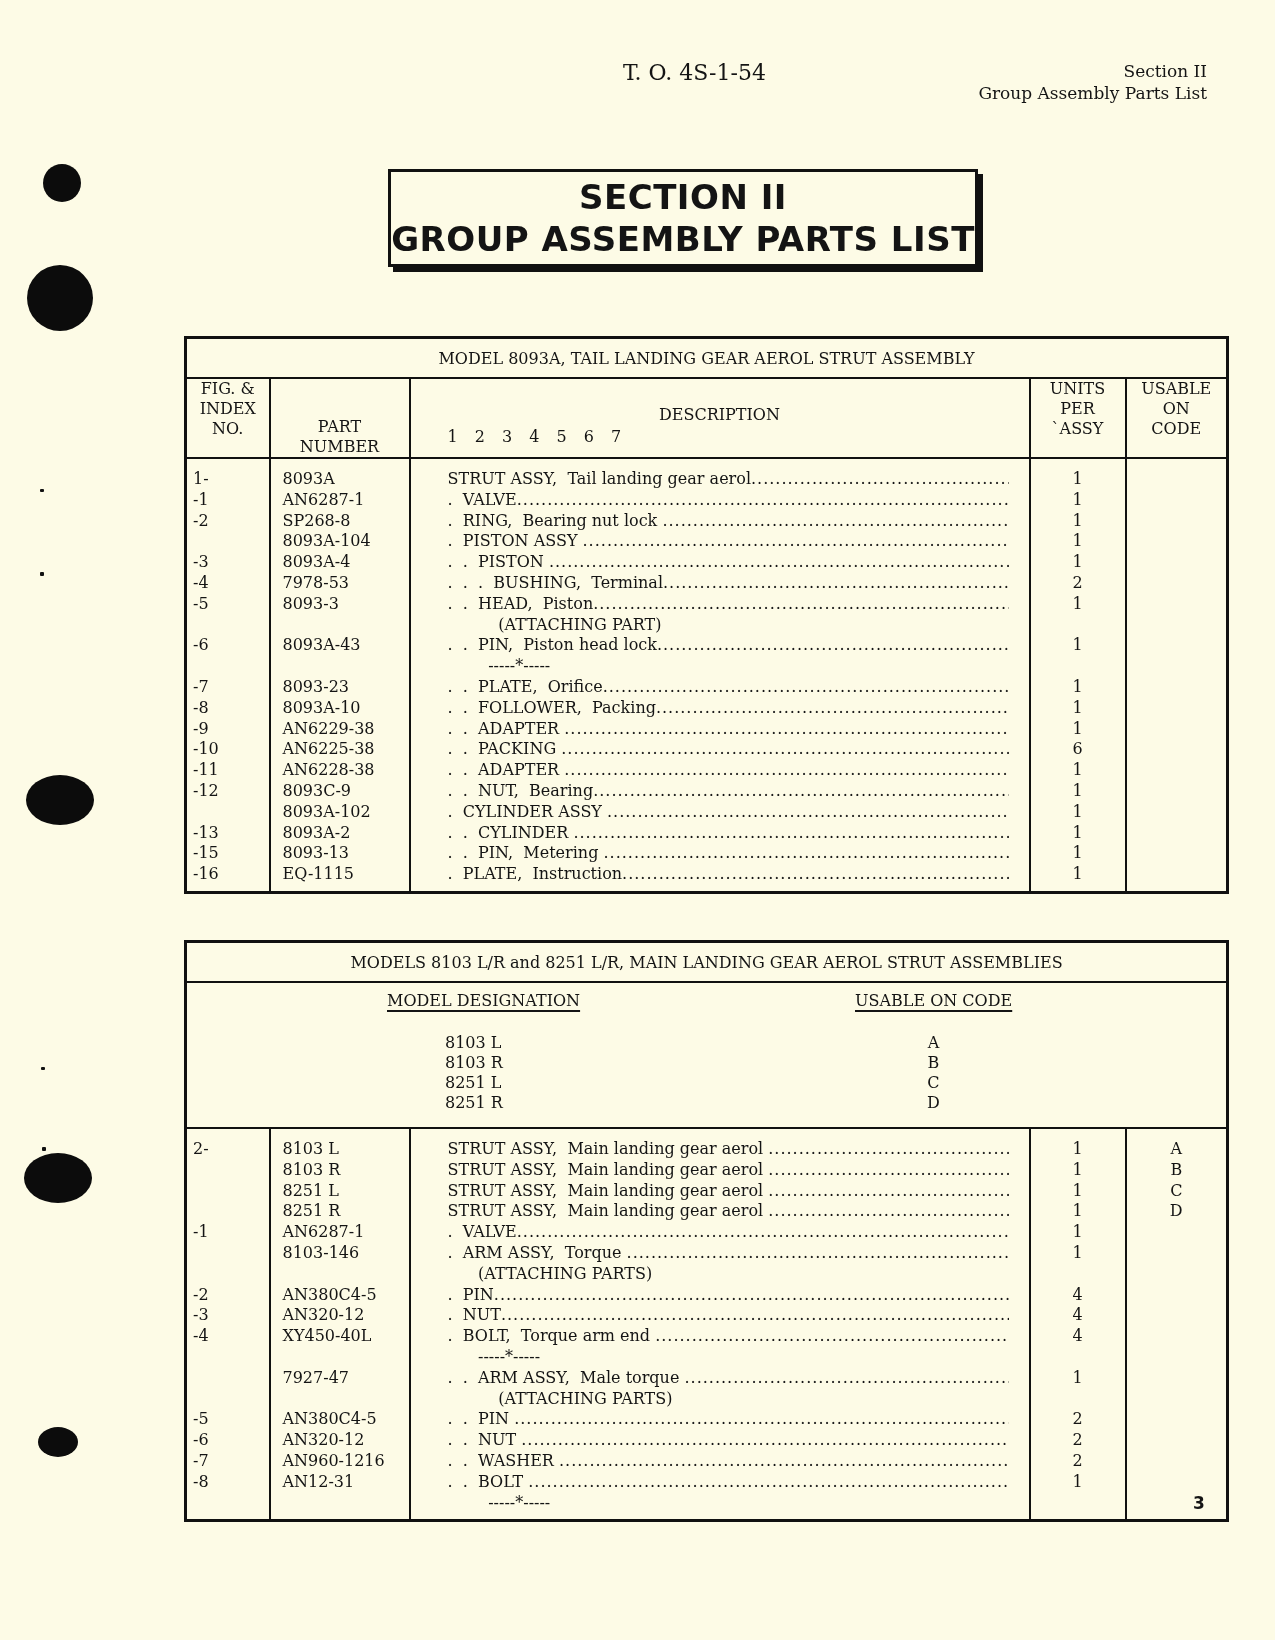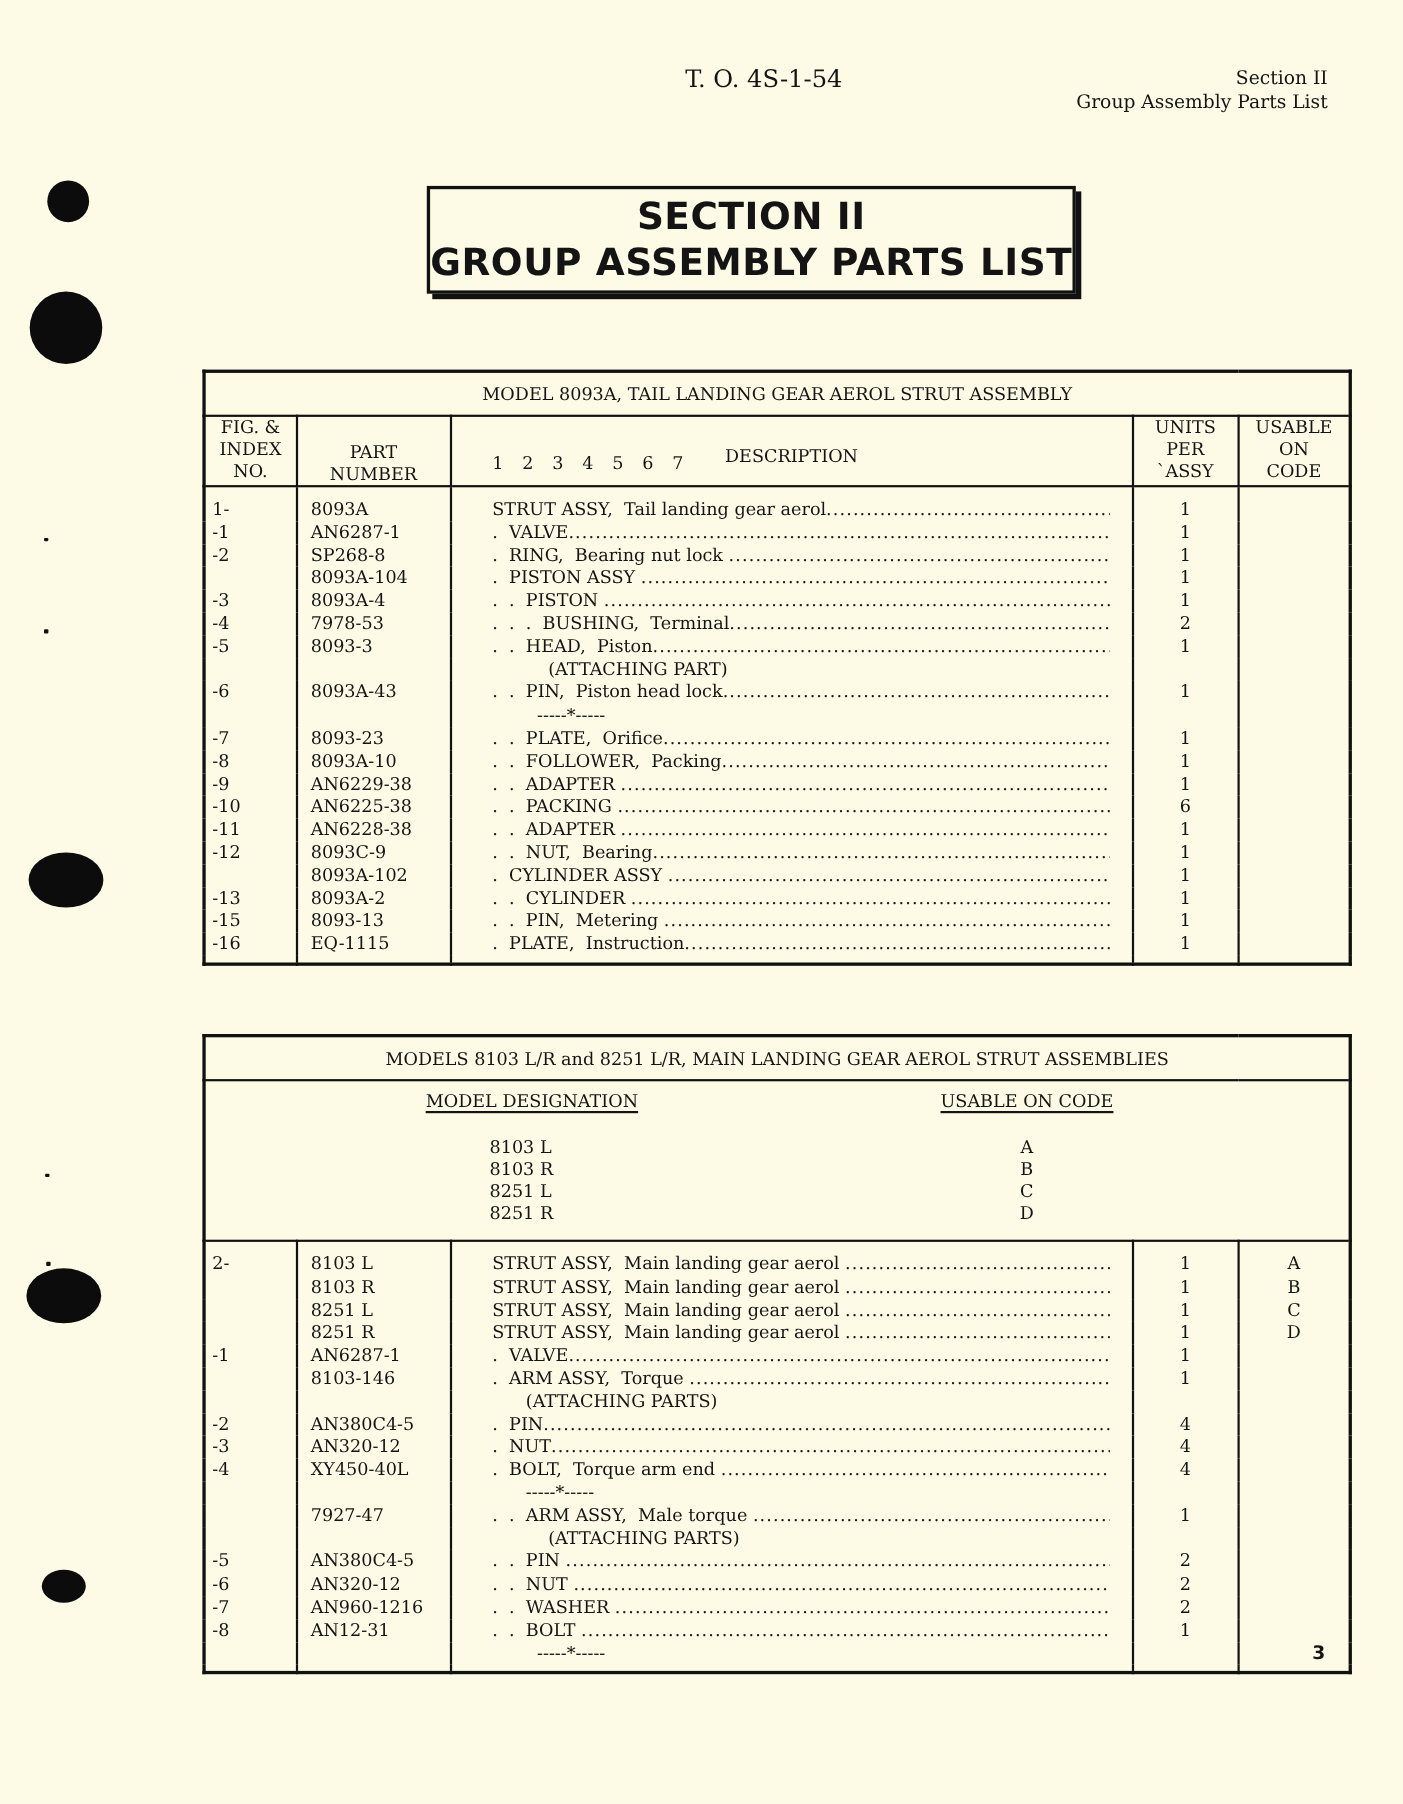--- a/index.html
+++ b/index.html
@@ -84,21 +84,21 @@
   <tbody>
       <tr class="cap">
         <td colspan="5">MODEL 8093A,  TAIL LANDING GEAR AEROL STRUT ASSEMBLY</td>
       </tr>
   <tr class="colhdr">
     <th>
       <div>FIG. &amp;</div>
           <div>INDEX</div>
           <div>NO.</div>
     </th>
-    <th style="padding-top:22px">
+    <th style="padding-top:38px">
       <div>PART</div>
           <div>NUMBER</div>
     </th>
     <th class="desc">
       <span class="desc-label">DESCRIPTION</span>
       <span class="indent-nums">1 2 3 4 5 6 7</span>
     </th>
     <th>
       <div>UNITS</div>
           <div>PER</div>

